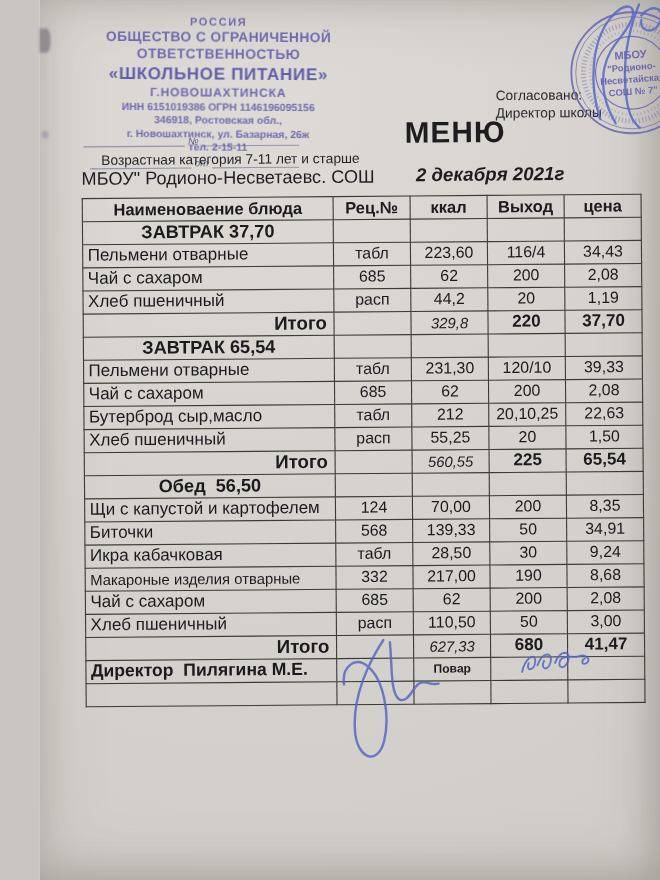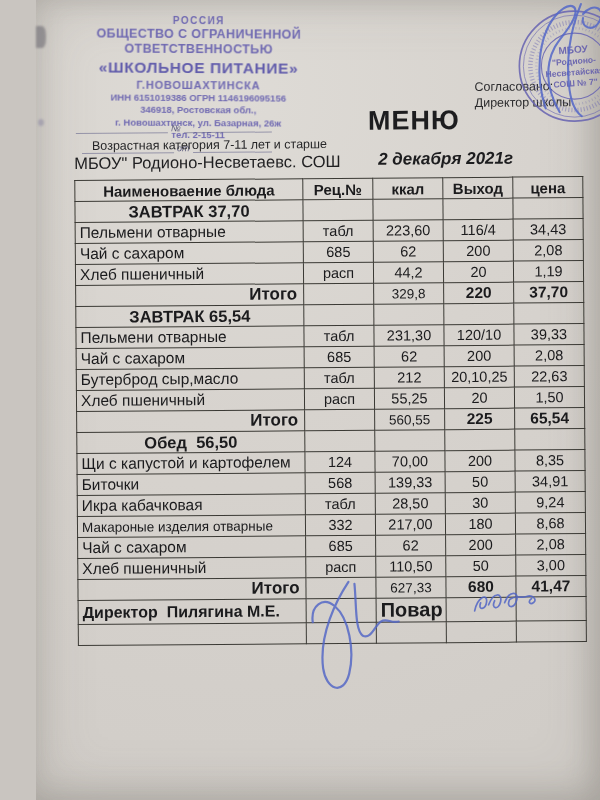--- a/index.html
+++ b/index.html
@@ -34,21 +34,21 @@
   .ss-city{font-size:11px;letter-spacing:.8px;}
   .ss-small{font-size:9.5px;font-weight:600;line-height:1.3;}
   .doclines{position:absolute;left:42px;top:112px;width:196px;color:#5b5b7e;}
   .docline{display:flex;align-items:flex-end;height:13px;margin-top:7px;font-size:9px;}
   .docline .seg1{flex:0 0 92px;border-bottom:1px solid rgba(92,92,134,.55);height:100%;}
   .docline .lbl{margin:0 3px;font-style:italic;}
   .docline .seg2{flex:1;border-bottom:1px solid rgba(92,92,134,.55);height:100%;}
   .docline.second{margin-left:6px;}
 
   
-  .approval{position:absolute;left:441px;top:80px;font-size:12.5px;color:#2b2b2d;line-height:1.3;}
+  .approval{position:absolute;left:417px;top:80px;font-size:12.5px;color:#2b2b2d;line-height:1.3;}
   .round-stamp{position:absolute;left:482px;top:10px;width:118px;height:118px;opacity:.88;}
   .stamp-sig,.dir-sig,.cook-sig{position:absolute;pointer-events:none;}
   .stamp-sig{left:452px;top:0;width:148px;height:132px;}
   .dir-sig{left:225px;top:572px;width:150px;height:135px;}
   .cook-sig{left:432px;top:588px;width:86px;height:34px;}
 
   
   .menu-title{position:absolute;left:298px;top:106px;width:164px;text-align:center;
     font-size:27px;font-weight:700;letter-spacing:1px;color:#1d1d1f;}
   .age-cat{position:absolute;left:58px;top:137px;font-size:12.5px;color:#262628;}
@@ -56,24 +56,24 @@
   .menu-date{position:absolute;left:344px;top:150px;font-size:17px;font-weight:700;font-style:italic;color:#1d1d1f;}
 
   
   table.menu{position:absolute;left:40px;top:178px;width:508px;border-collapse:collapse;table-layout:fixed;}
   .menu th,.menu td{border:1.6px solid #3b3a35;padding:0 4px;height:20px;color:#1b1b1d;overflow:hidden;}
   .menu th{font-size:15px;font-weight:700;text-align:center;}
   .c-name{text-align:left;font-size:15.5px;white-space:pre;}
   .c-val{text-align:center;font-size:14.5px;}
   tr.sec .c-name{text-align:center;font-weight:700;font-size:16.5px;}
   tr.total .c-name{text-align:right;font-weight:700;font-size:17px;padding-right:6px;}
-  tr.total .kcal{font-size:13.5px;}
+  tr.total .kcal{font-size:13.5px;font-style:italic;}
   tr.total .out,tr.total .price{font-weight:700;font-size:15.5px;}
   tr.sign .c-name{font-weight:700;font-size:16px;}
-  tr.sign .kcal{font-weight:700;font-size:20px;}
+  tr.sign .kcal{font-weight:700;font-size:11px;}
   tr.item.sm .c-name{font-size:13.5px;}
   path{fill:none;stroke-linecap:round;stroke-linejoin:round;}
 </style>
 </head>
 <body>
 
 <div class="sheet">
   <div class="smudge1"></div>
   <div class="smudge2"></div>
 
@@ -256,21 +256,21 @@
             <td class="c-name">Икра кабачковая</td>
             <td class="c-val">табл</td>
             <td class="c-val">28,50</td>
             <td class="c-val">30</td>
             <td class="c-val">9,24</td>
           </tr>
       <tr class="item sm">
             <td class="c-name">Макароные изделия отварные</td>
             <td class="c-val">332</td>
             <td class="c-val">217,00</td>
-            <td class="c-val">180</td>
+            <td class="c-val">190</td>
             <td class="c-val">8,68</td>
           </tr>
       <tr class="item">
             <td class="c-name">Чай с сахаром</td>
             <td class="c-val">685</td>
             <td class="c-val">62</td>
             <td class="c-val">200</td>
             <td class="c-val">2,08</td>
           </tr>
       <tr class="item">

